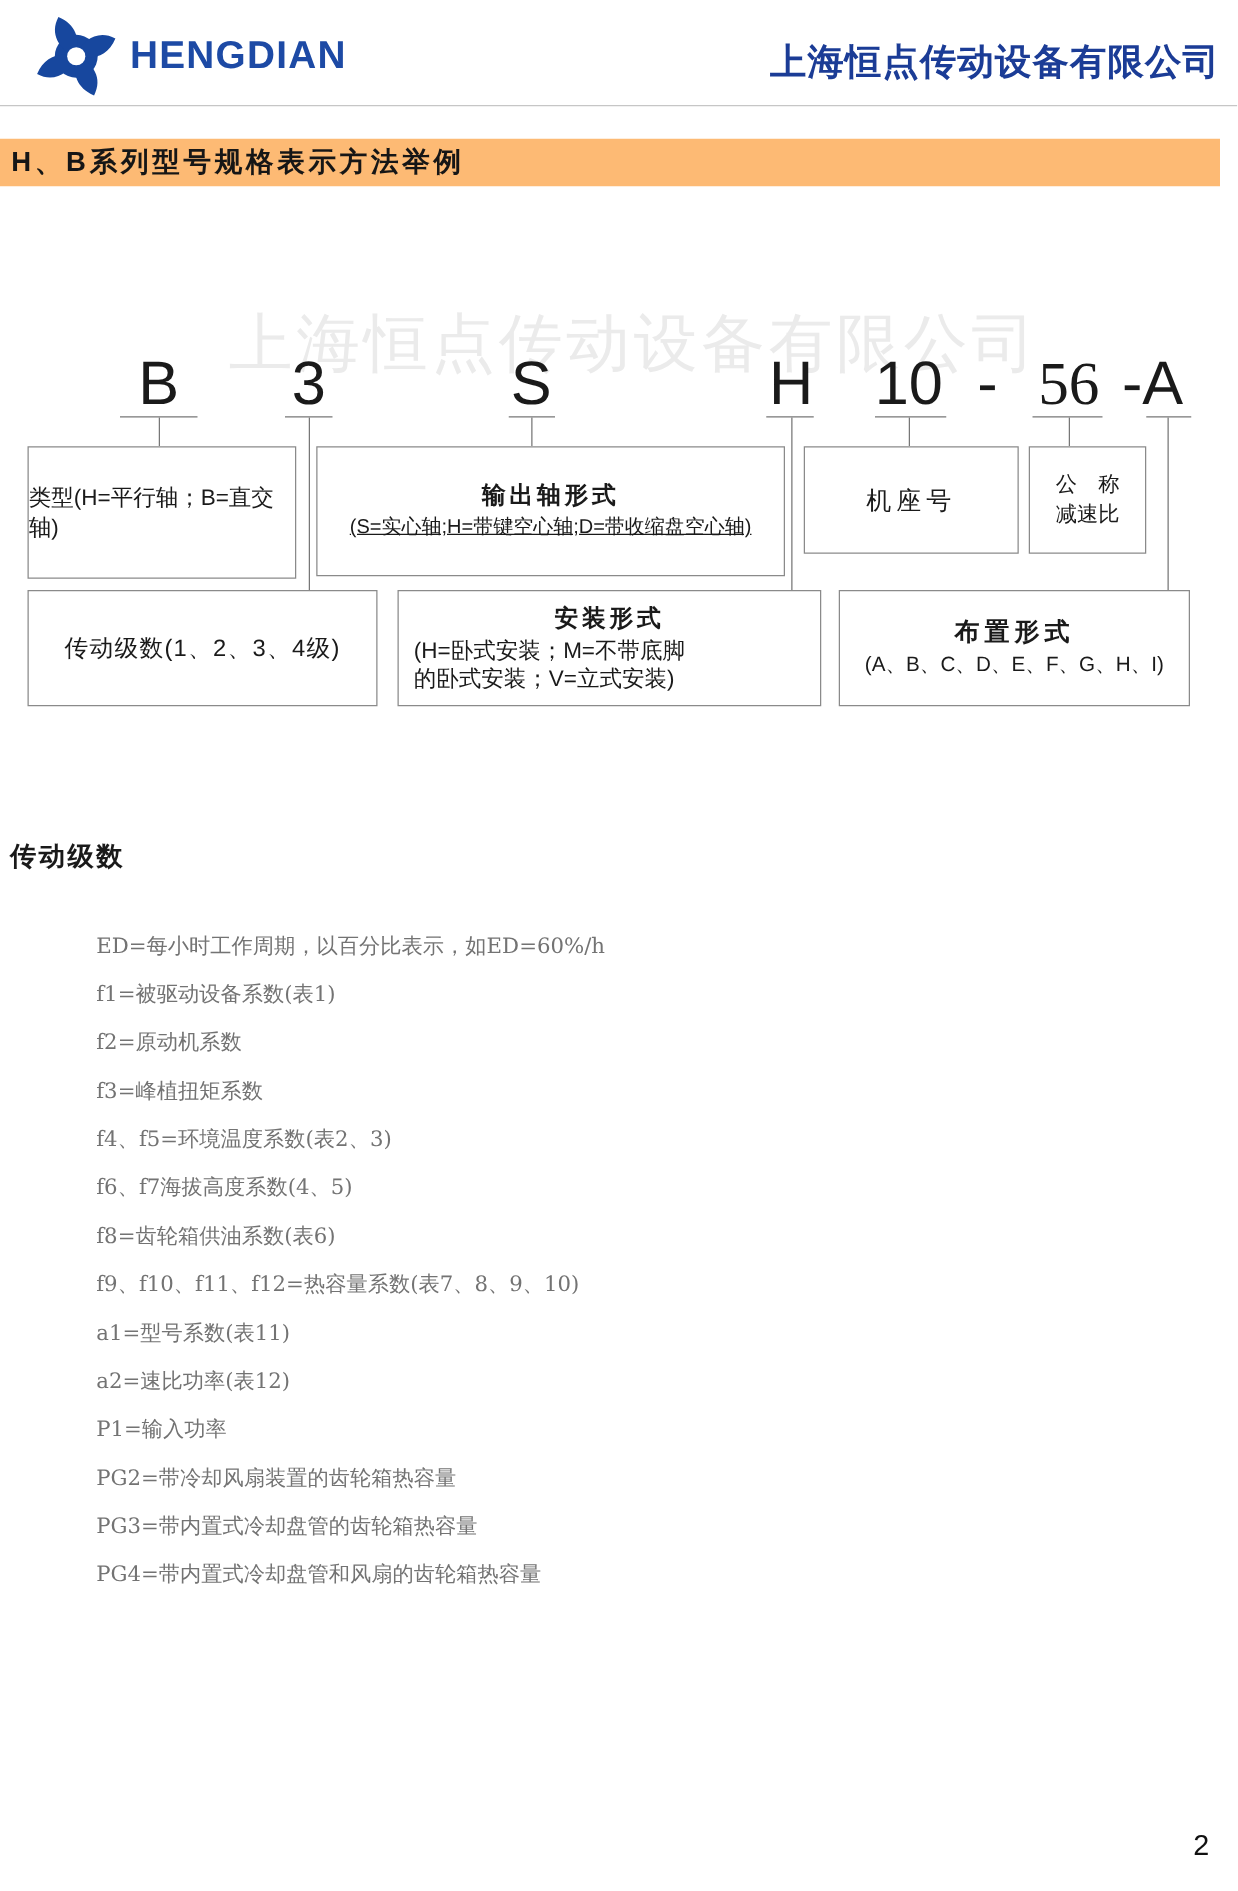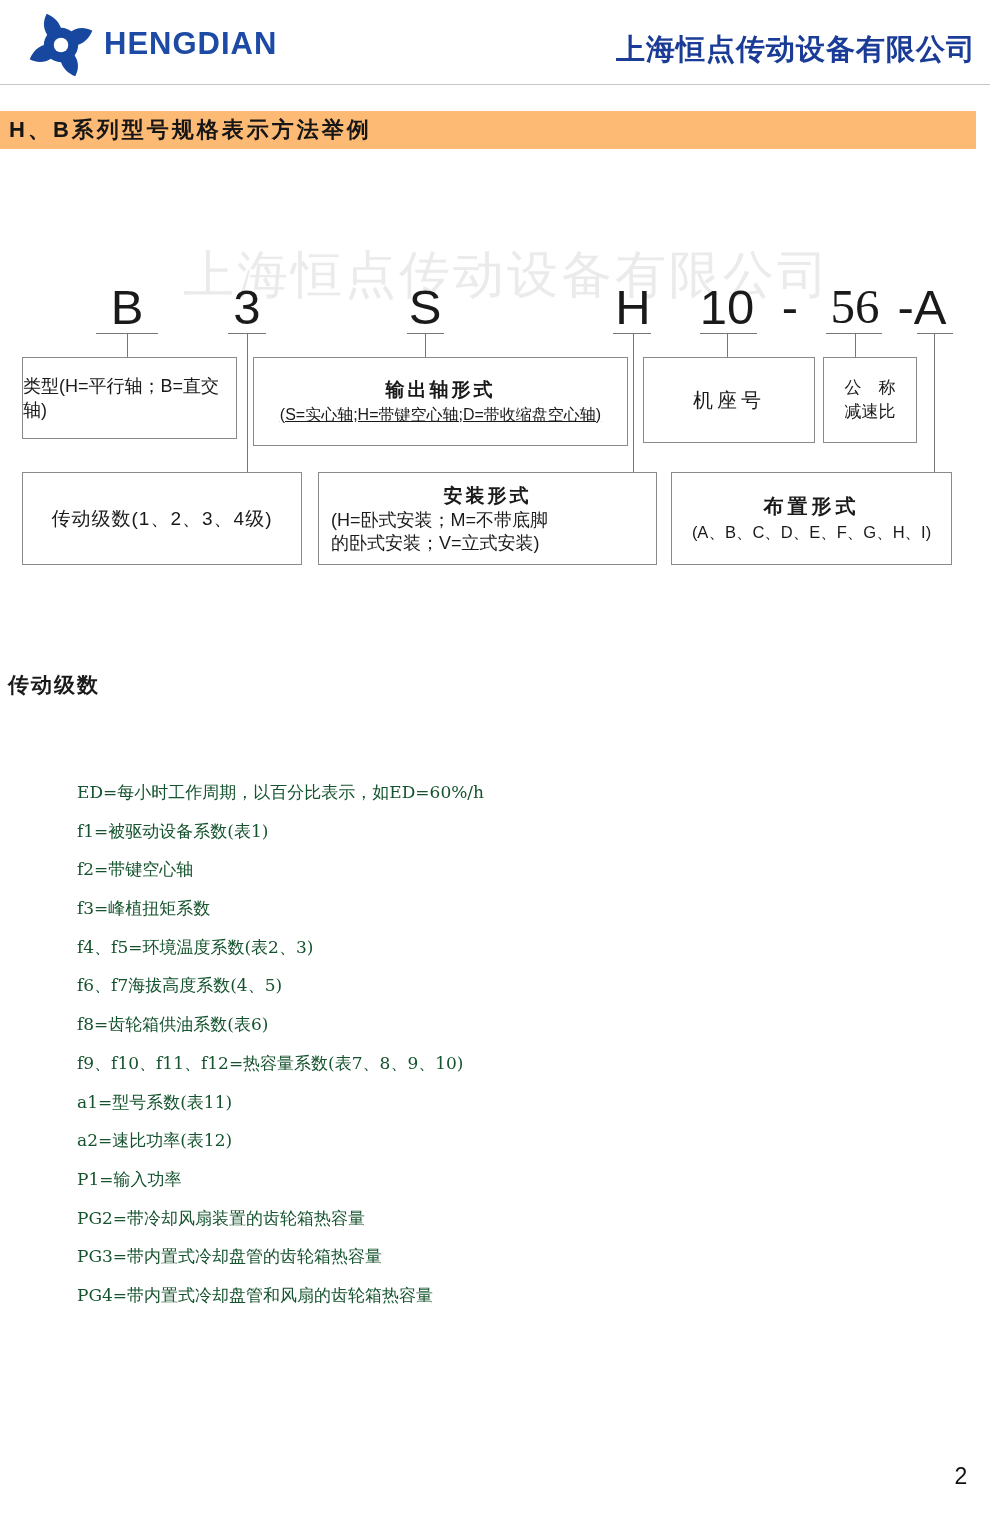--- a/index.html
+++ b/index.html
@@ -38,38 +38,38 @@
 
   .vline{position:absolute;width:1px;background:#777;}
   .v0{left:127px;top:334px;height:23px;}  .v1{left:247px;top:334px;height:138px;}
   .v2{left:425px;top:334px;height:23px;}  .v3{left:633px;top:334px;height:138px;}
   .v4{left:727px;top:334px;height:23px;}  .v5{left:855px;top:334px;height:23px;}
   .v6{left:934px;top:334px;height:138px;}
 
   
   .dbox{position:absolute;border:1px solid #8a8a8a;background:#fff;display:flex;
         flex-direction:column;justify-content:center;align-items:center;box-sizing:border-box;}
-  .b1{left:22px;top:357px;width:215px;height:82px;font-size:18px;}
-  .b2{left:253px;top:357px;width:375px;height:89px;}
+  .b1{left:22px;top:357px;width:215px;height:106px;font-size:18px;}
+  .b2{left:253px;top:357px;width:375px;height:104px;}
   .b3{left:643px;top:357px;width:172px;height:86px;font-size:20px;letter-spacing:4px;}
   .b4{left:823px;top:357px;width:94px;height:86px;font-size:17px;line-height:24px;}
   .b5{left:22px;top:472px;width:280px;height:93px;font-size:19px;letter-spacing:1px;}
   .b6{left:318px;top:472px;width:339px;height:93px;align-items:stretch;}
   .b7{left:671px;top:472px;width:281px;height:93px;}
   .box-title{font-size:19px;font-weight:700;letter-spacing:3px;text-align:center;line-height:26px;}
   .b2 .box-sub{font-size:16px;line-height:24px;text-align:center;text-decoration:underline;}
   .b6 .box-line{font-size:18px;line-height:23px;padding-left:12px;text-align:left;}
   .b7 .box-title{font-size:20px;letter-spacing:4px;}
   .b7 .box-sub{font-size:16.5px;line-height:26px;text-align:left;}
 
   
   .symbols-heading{position:absolute;left:8px;top:671px;font-size:21px;font-weight:700;
                    letter-spacing:2px;}
-  .symbols-list{position:absolute;left:77px;top:773px;margin:0;padding:0;list-style:none;
-                font-family:"DejaVu Serif","Liberation Serif",serif;font-size:17px;color:#14532d;}
+  .symbols-list{position:absolute;left:77px;top:738px;margin:0;padding:0;list-style:none;
+                font-family:"DejaVu Serif","Liberation Serif",serif;font-size:17px;color:#737373;}
   .symbols-list li{height:38.7px;line-height:38.7px;white-space:nowrap;}
 
   
   .page-number{position:absolute;left:944px;top:1463px;width:34px;text-align:center;
                font-size:23px;color:#111;}
 </style>
 </head>
 <body>
 
 <div class="page">
@@ -149,21 +149,21 @@
 
   <div class="dbox b7">
     <div class="box-title">布置形式</div>
     <div class="box-sub">(A、B、C、D、E、F、G、H、I)</div>
   </div>
 
   <div class="symbols-heading">传动级数</div>
   <ul class="symbols-list">
     <li>ED=每小时工作周期，以百分比表示，如ED=60%/h</li>
     <li>f1=被驱动设备系数(表1)</li>
-    <li>f2=带键空心轴</li>
+    <li>f2=原动机系数</li>
     <li>f3=峰植扭矩系数</li>
     <li>f4、f5=环境温度系数(表2、3)</li>
     <li>f6、f7海拔高度系数(4、5)</li>
     <li>f8=齿轮箱供油系数(表6)</li>
     <li>f9、f10、f11、f12=热容量系数(表7、8、9、10)</li>
     <li>a1=型号系数(表11)</li>
     <li>a2=速比功率(表12)</li>
     <li>P1=输入功率</li>
     <li>PG2=带冷却风扇装置的齿轮箱热容量</li>
     <li>PG3=带内置式冷却盘管的齿轮箱热容量</li>

